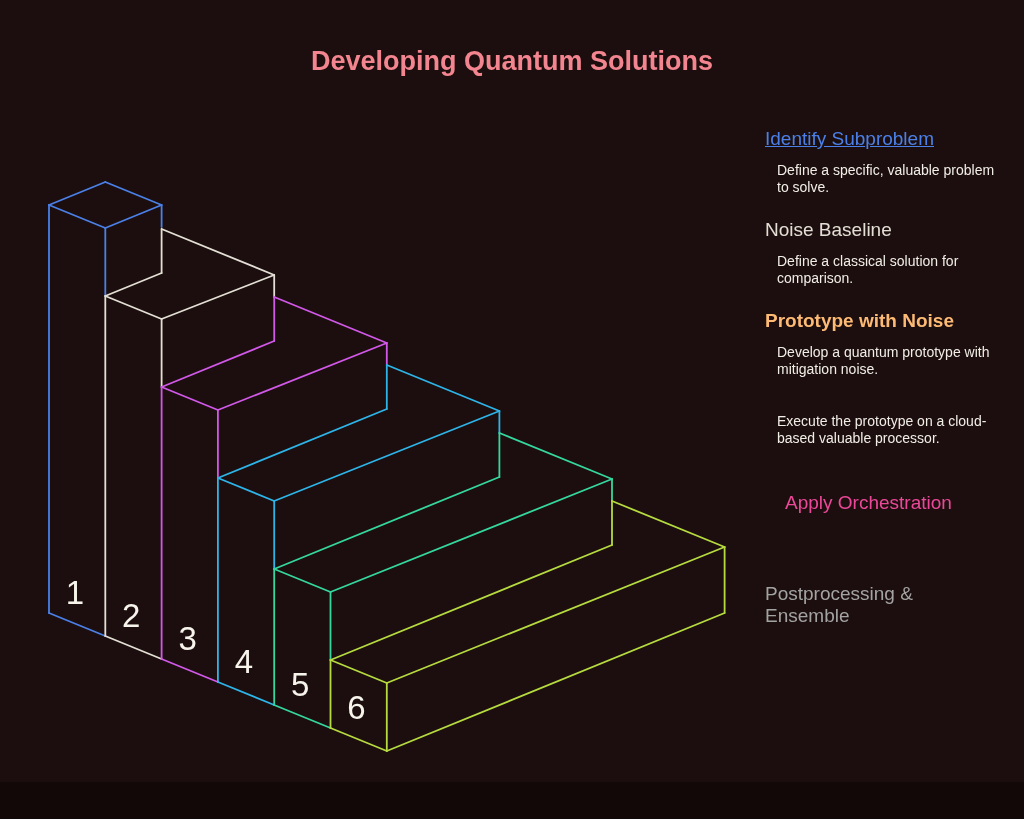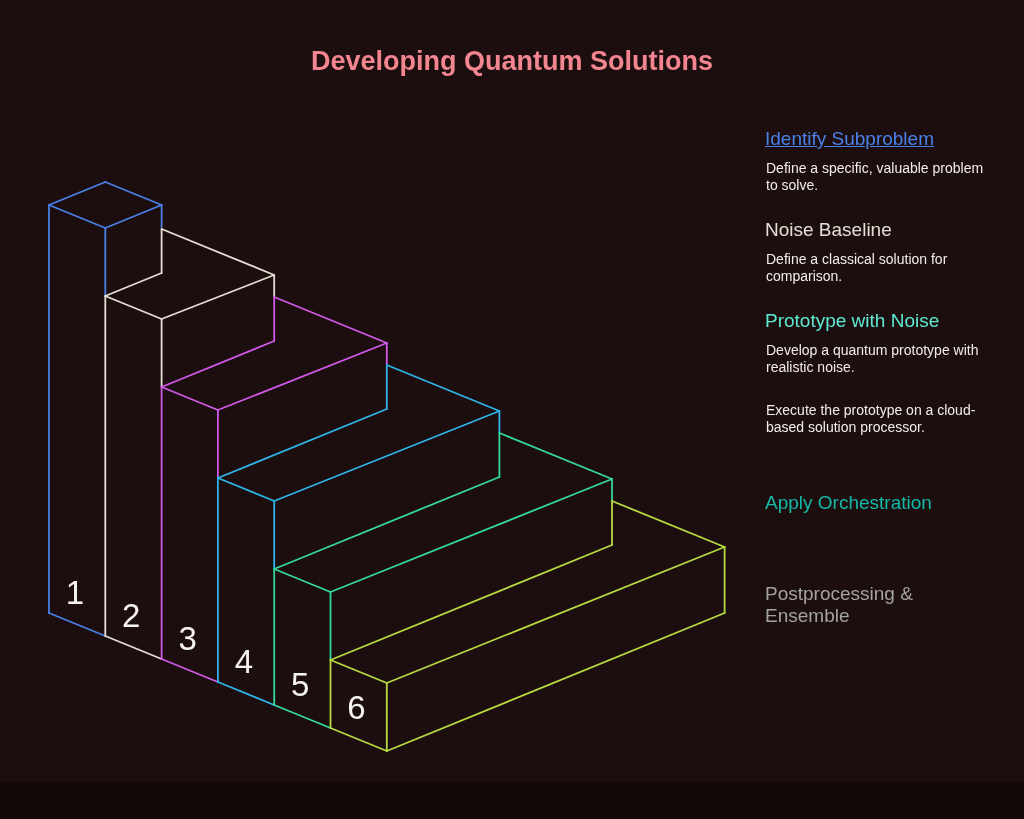--- a/index.html
+++ b/index.html
@@ -9,21 +9,21 @@
     font-family:"Liberation Sans", sans-serif;
   }
   .title{
     position:absolute;top:46px;left:0;right:0;
     text-align:center;font-size:27px;font-weight:bold;letter-spacing:0px;
   }
   .stairs-svg{position:absolute;left:0;top:0;}
   .legend{position:absolute;left:765px;top:0;width:228px;}
   .legend-item{position:absolute;left:0;width:228px;}
   .legend-title{font-size:19px;line-height:22px;margin:0 0 10px 0;font-weight:400;}
-  .legend-desc{font-size:14px;line-height:17.3px;margin:1px;color:#f1eee6;width:220px;}
+  .legend-desc{font-size:14px;line-height:17.3px;margin:12px;color:#f1eee6;width:220px;}
   .num-label{font-size:33px;fill:#f7f4ec;}
 </style>
 </head>
 <body>
 
 <div class="page" style="background: rgb(28, 14, 14);">
   <div class="title" style="color: rgb(242, 133, 143);">Developing Quantum Solutions</div>
   <svg class="stairs-svg" id="stairs" width="1024" height="819" viewBox="0 0 1024 819">
       <line x1="49" y1="205" x2="105.3" y2="228" stroke="#4a80e8" stroke-width="1.8" stroke-linecap="round"></line>
       <line x1="49" y1="205" x2="49" y2="613" stroke="#4a80e8" stroke-width="1.8" stroke-linecap="round"></line>
@@ -89,26 +89,26 @@
   <div class="legend" id="legend">
       <div class="legend-item" style="top: 128px;">
         <div class="legend-title" style="color: rgb(74, 128, 232); text-decoration: underline;">Identify Subproblem</div>
         <p class="legend-desc">Define a specific, valuable problem to solve.</p>
       </div>
       <div class="legend-item" style="top: 219px;">
         <div class="legend-title" style="color: rgb(227, 223, 212);">Noise Baseline</div>
         <p class="legend-desc">Define a classical solution for comparison.</p>
       </div>
       <div class="legend-item" style="top: 310px;">
-        <div class="legend-title" style="color: #5eead4;">Prototype with Noise</div>
-        <p class="legend-desc">Develop a quantum prototype with realistic noise.</p>
+        <div class="legend-title" style="color: #fdba74; font-weight: bold;">Prototype with Noise</div>
+        <p class="legend-desc">Develop a quantum prototype with mitigation noise.</p>
       </div>
       <div class="legend-item" style="top: 401px;">
-        <p class="legend-desc">Execute the prototype on a cloud-based solution processor.</p>
+        <p class="legend-desc">Execute the prototype on a cloud-based valuable processor.</p>
       </div>
       <div class="legend-item" style="top: 492px;">
-        <div class="legend-title" style="color: #14b8a6;">Apply Orchestration</div>
+        <div class="legend-title" style="color: #ec4899; margin-left: 20px;">Apply Orchestration</div>
       </div>
       <div class="legend-item" style="top: 583px;">
         <div class="legend-title" style="color: #a3a3a3;">Postprocessing &amp; Ensemble</div>
       </div>
     </div>
 </div>
 
 </body></html>

